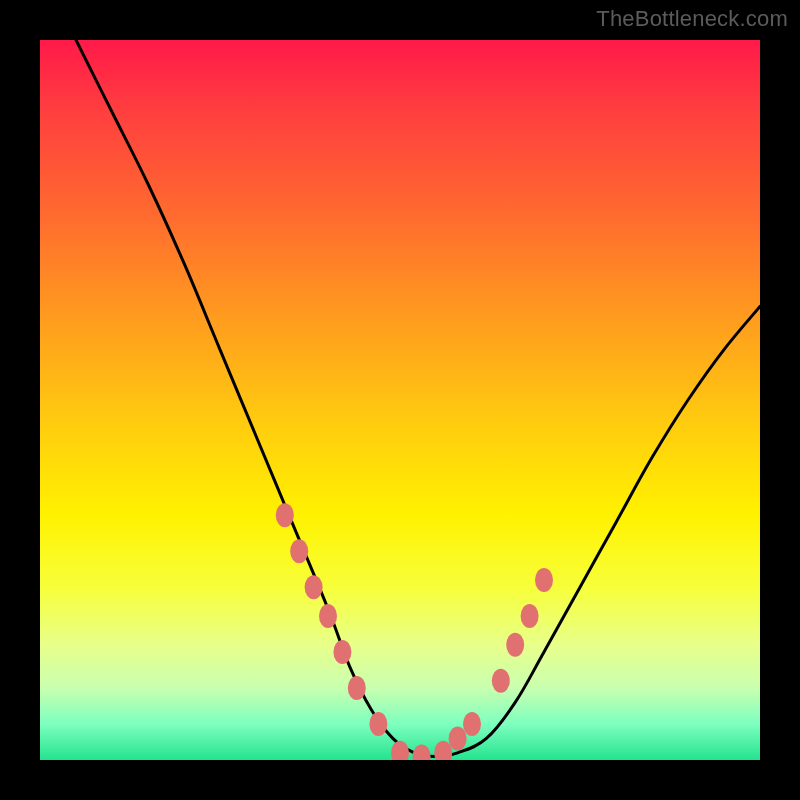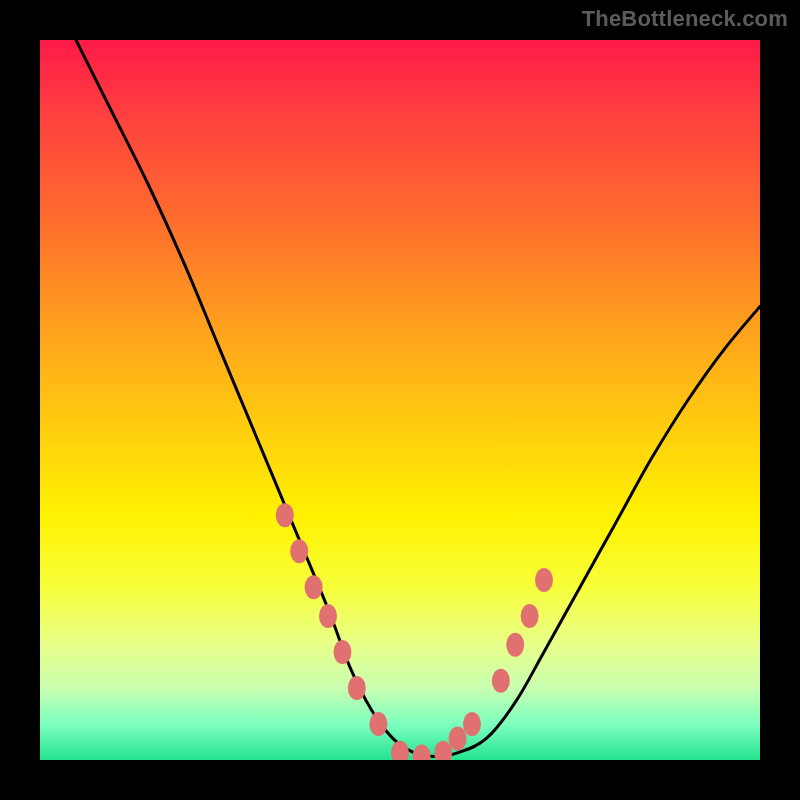--- a/index.html
+++ b/index.html
@@ -16,21 +16,21 @@
     width: 800px;
     height: 800px;
     background: #000;
   }
   .watermark {
     position: absolute;
     top: 6px;
     right: 12px;
     color: #5b5b5b;
     font-size: 22px;
-    font-weight: 700;
+    font-weight: 400;
     letter-spacing: 0.2px;
     z-index: 40;
   }
   .plot-area {
     position: absolute;
     left: 40px;
     top: 40px;
     width: 720px;
     height: 720px;
     background: linear-gradient(

